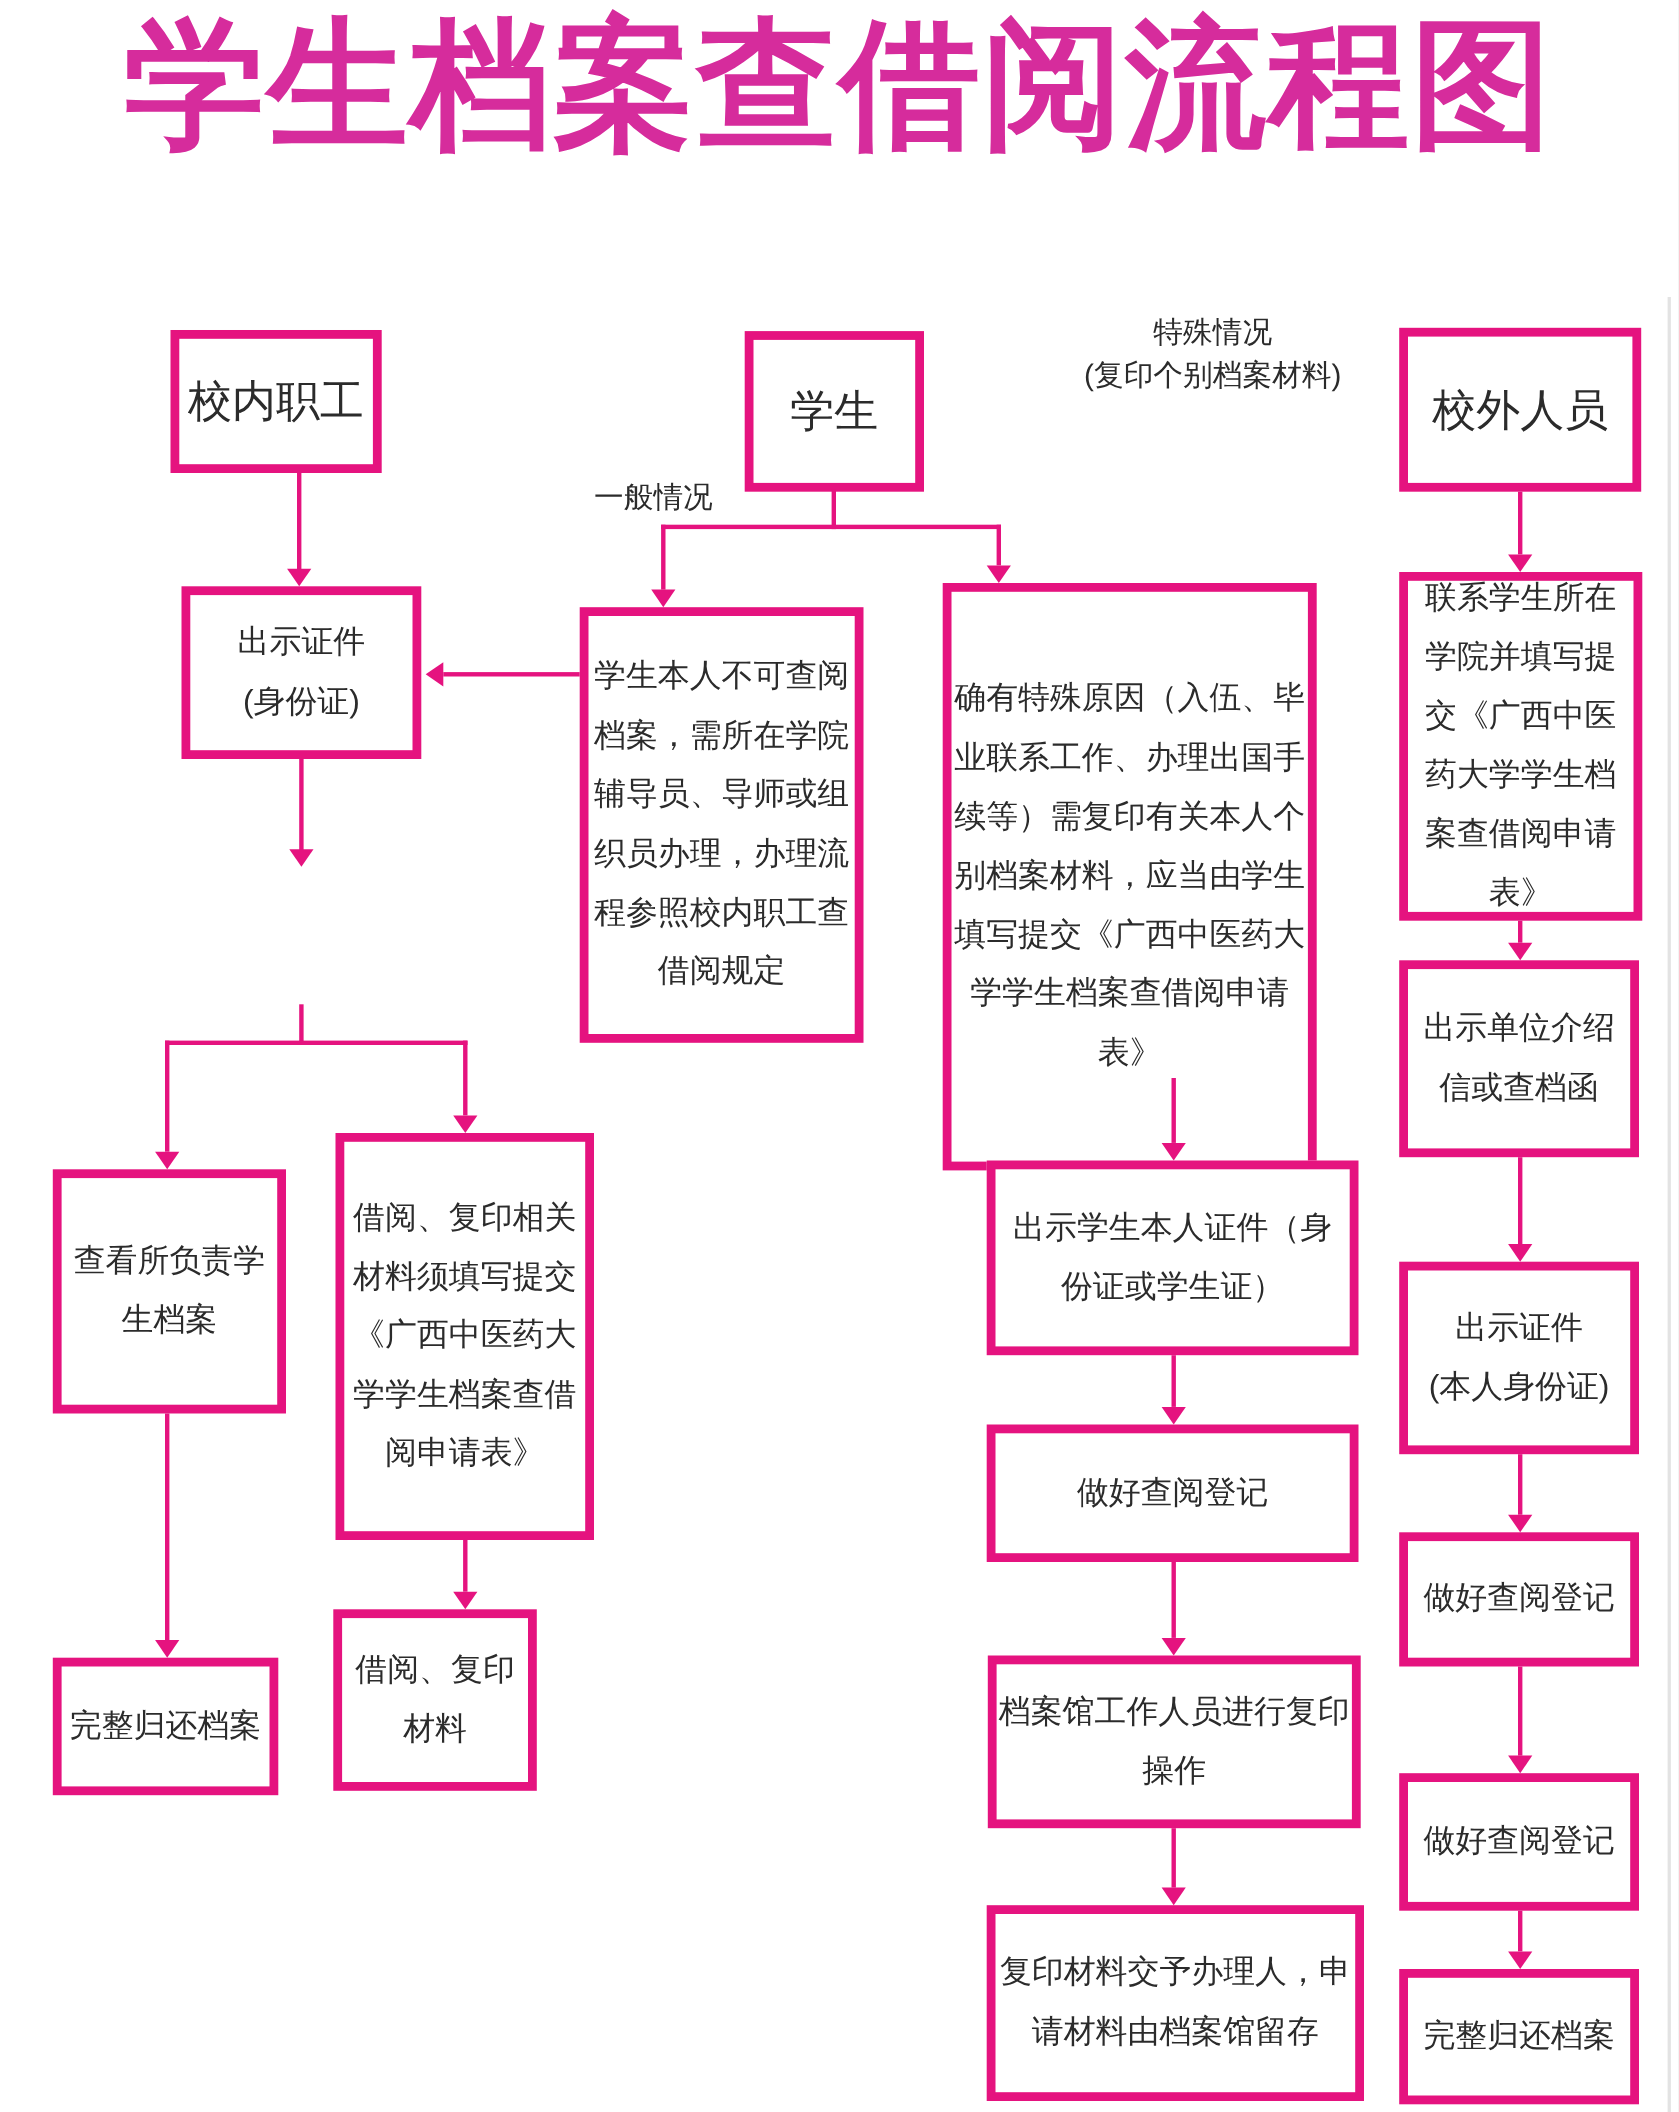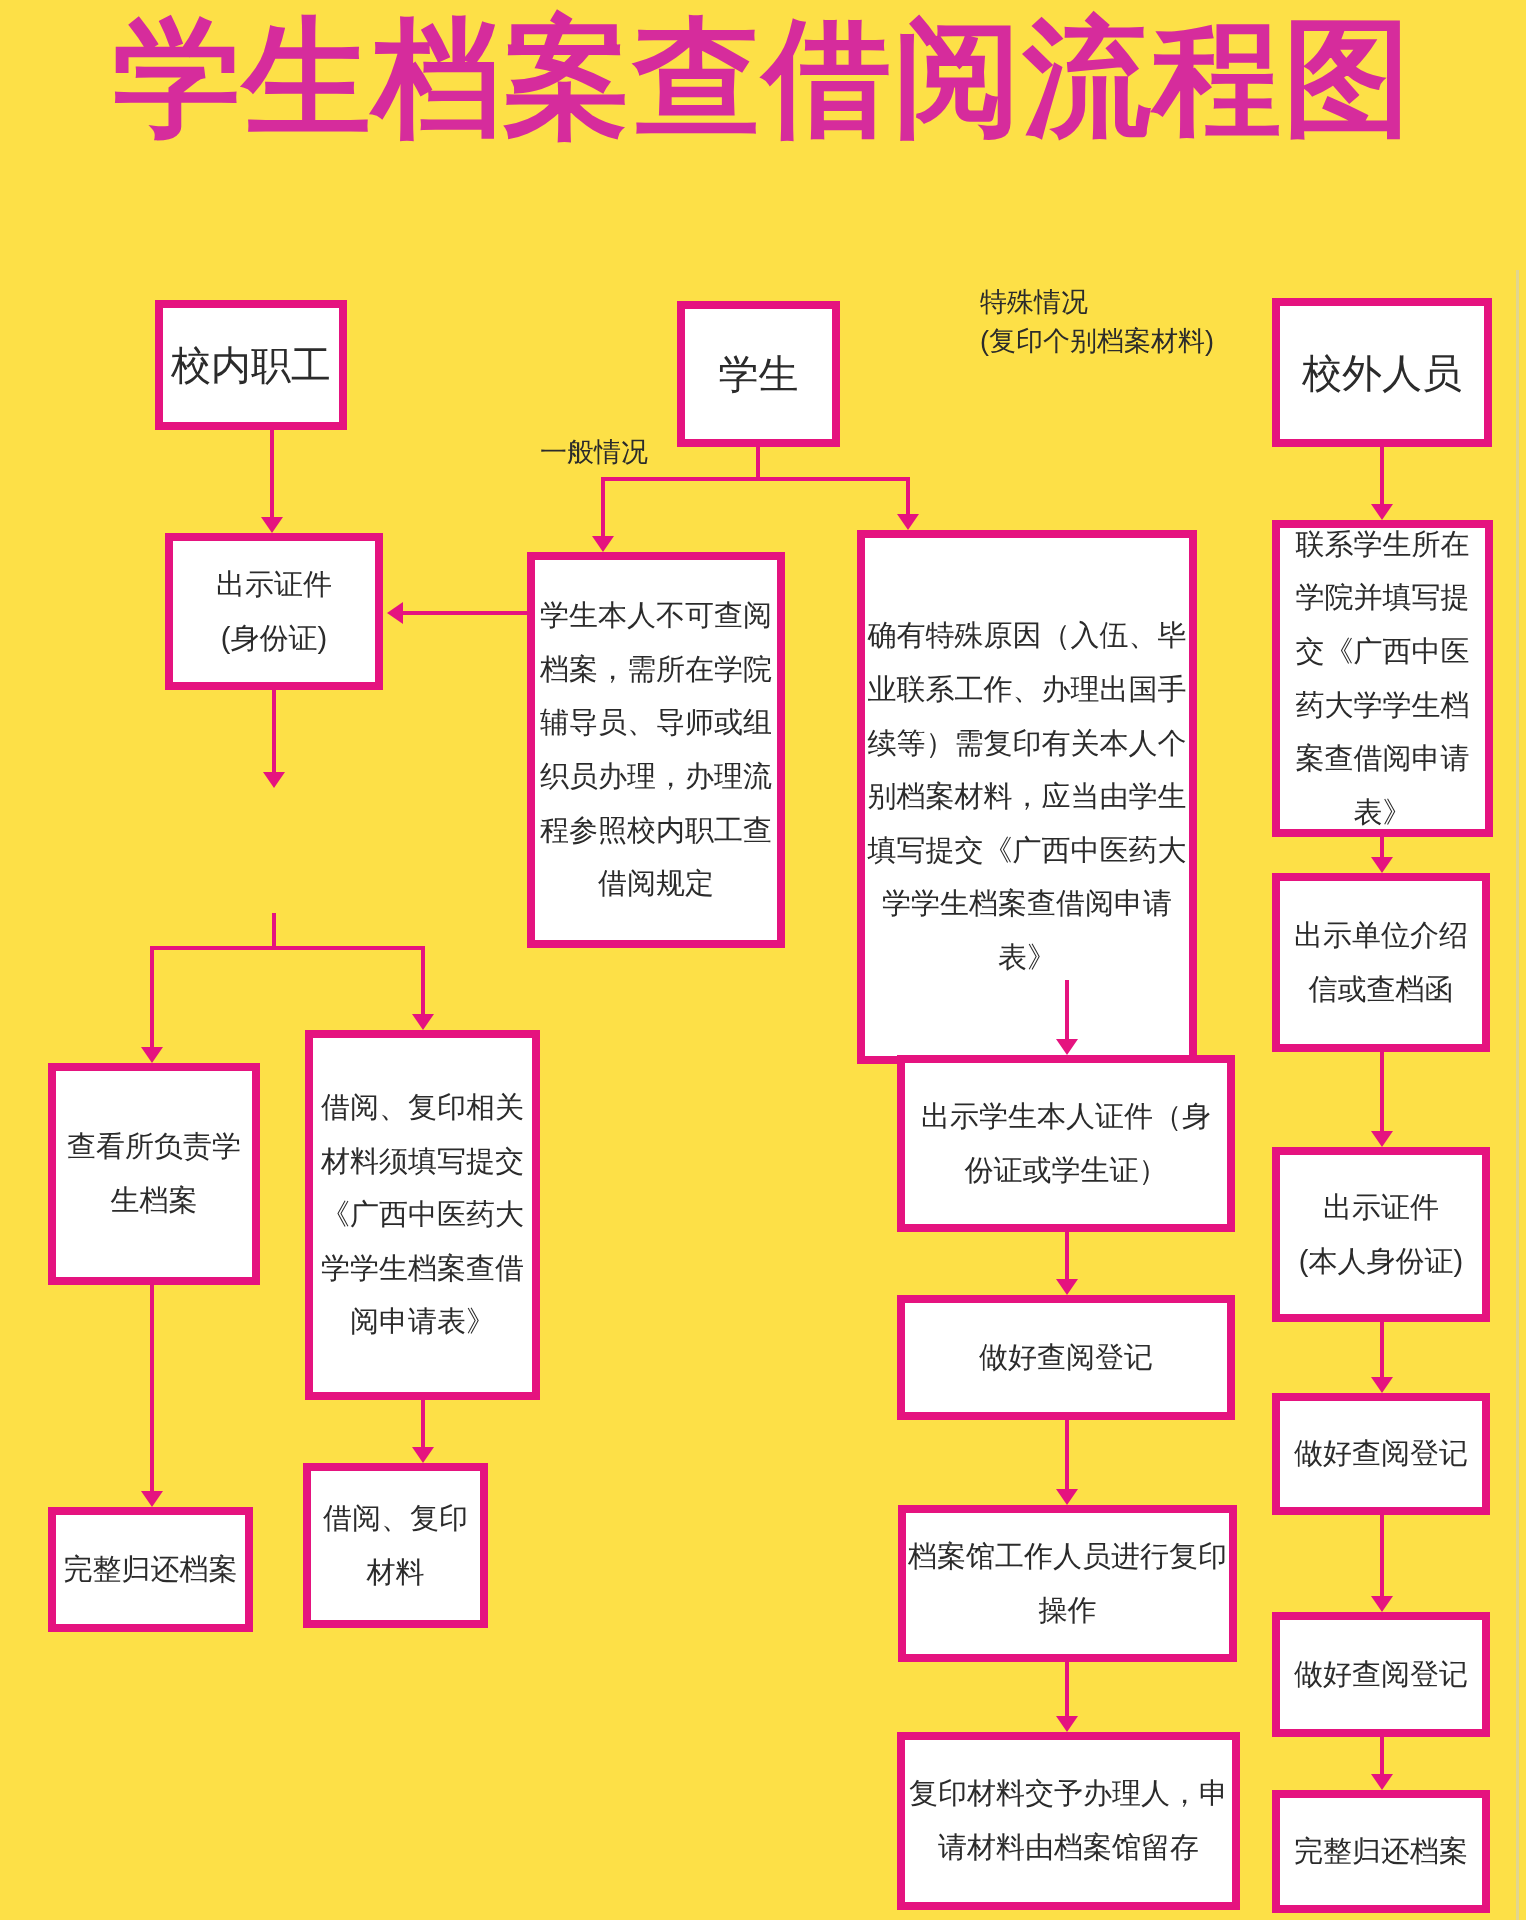--- a/index.html
+++ b/index.html
@@ -3,21 +3,21 @@
 <meta charset="utf-8">
 <style>
   :root{
     --accent:#e5137f;
     --title:#d62c9c;
     --ink:#2b2b2b;
   }
   html,body{margin:0;padding:0;background:#e9e9e9;}
   #canvas{
     position:relative;width:1526px;height:1920px;margin:0 auto;
-    background:#fde047;overflow:hidden;
+    background:#ffffff;overflow:hidden;
     font-family:"Liberation Sans","DejaVu Sans",sans-serif;
     color:var(--ink);
   }
   .title{
     position:absolute;left:0;right:0;top:8px;text-align:center;
     font-size:128px;font-weight:900;color:var(--title);letter-spacing:2px;
     line-height:1.1;
   }
   .box{
     position:absolute;border:8px solid var(--accent);background:#ffffff;
@@ -39,21 +39,21 @@
   }
   .arrow-left{
     position:absolute;width:0;height:0;
     border-top:11px solid transparent;border-bottom:11px solid transparent;
     border-right:16px solid var(--accent);
   }
   .flow-label{
     position:absolute;font-size:27px;color:var(--ink);white-space:pre-line;
     line-height:1.45;
   }
-  .flow-label.centered{text-align:left;}
+  .flow-label.centered{text-align:center;}
   .scan-edge{position:absolute;background:#cccccc;opacity:.55;}
 </style>
 </head>
 <body>
 
 <div id="canvas">
 
   <div class="title">学生档案查借阅流程图</div>
 
   <div class="box entry" style="left:155px;top:300px;width:192px;height:130px">

